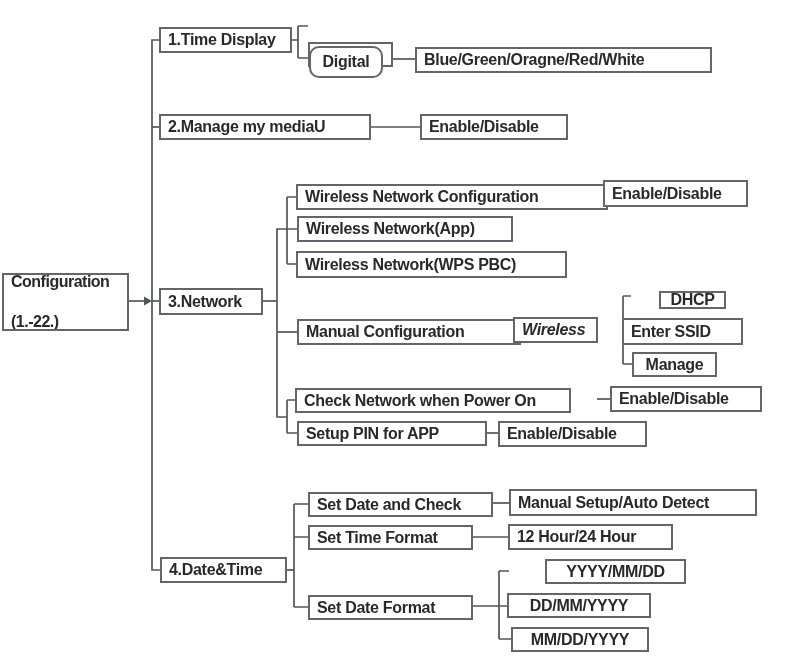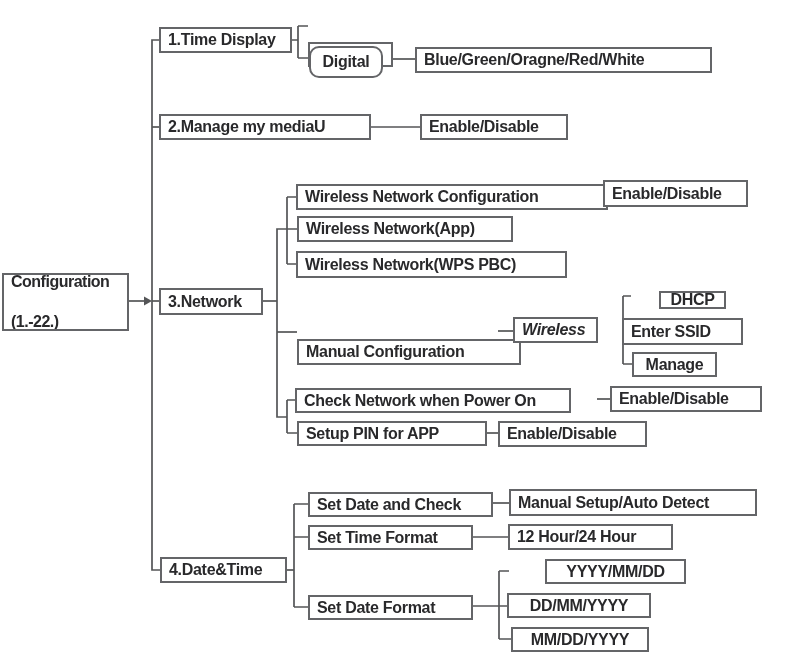--- a/index.html
+++ b/index.html
@@ -104,21 +104,21 @@
   <div class="node" style="left:415px; top:47px; width:297px; height:26px;">Blue/Green/Oragne/Red/White</div>
 
   <div class="node" style="left:159px; top:114px; width:212px; height:26px;">2.Manage my mediaU</div>
   <div class="node" style="left:420px; top:114px; width:148px; height:26px;">Enable/Disable</div>
 
   <div class="node" style="left:159px; top:288px; width:104px; height:27px;">3.Network</div>
   <div class="node" style="left:296px; top:184px; width:312px; height:26px;">Wireless Network Configuration</div>
   <div class="node" style="left:603px; top:180px; width:145px; height:27px;">Enable/Disable</div>
   <div class="node" style="left:297px; top:216px; width:216px; height:26px;">Wireless Network(App)</div>
   <div class="node" style="left:296px; top:251px; width:271px; height:27px;">Wireless Network(WPS PBC)</div>
-  <div class="node" style="left:297px; top:319px; width:224px; height:26px;margin-top:20px;">Manual Configuration</div>
+  <div class="node" style="left:297px; top:319px; width:224px; height:26px;">Manual Configuration</div>
   <div class="node" style="left:513px; top:317px; width:85px; height:26px;font-style:italic;">Wireless</div>
   <div class="node center" style="left:659px; top:283px; width:67px; height:18px;margin-top:8px;">DHCP</div>
   <div class="node" style="left:622px; top:318px; width:121px; height:27px;">Enter SSID</div>
   <div class="node center" style="left:632px; top:352px; width:85px; height:25px;">Manage</div>
   <div class="node" style="left:295px; top:388px; width:276px; height:25px;text-align:right;">Check Network when Power On</div>
   <div class="node" style="left:610px; top:386px; width:152px; height:26px;">Enable/Disable</div>
   <div class="node" style="left:297px; top:421px; width:190px; height:25px;">Setup PIN for APP</div>
   <div class="node" style="left:498px; top:421px; width:149px; height:26px;">Enable/Disable</div>
 
   <div class="node" style="left:160px; top:557px; width:127px; height:26px;">4.Date&amp;Time</div>

